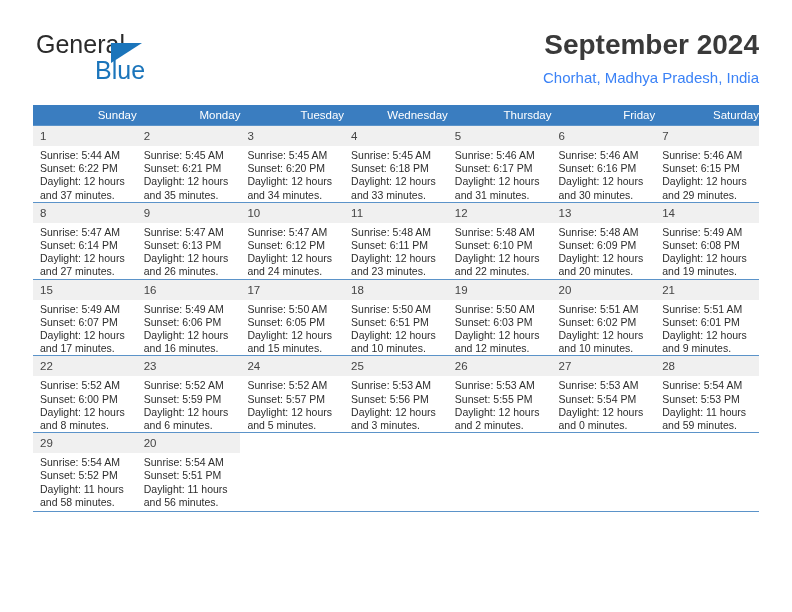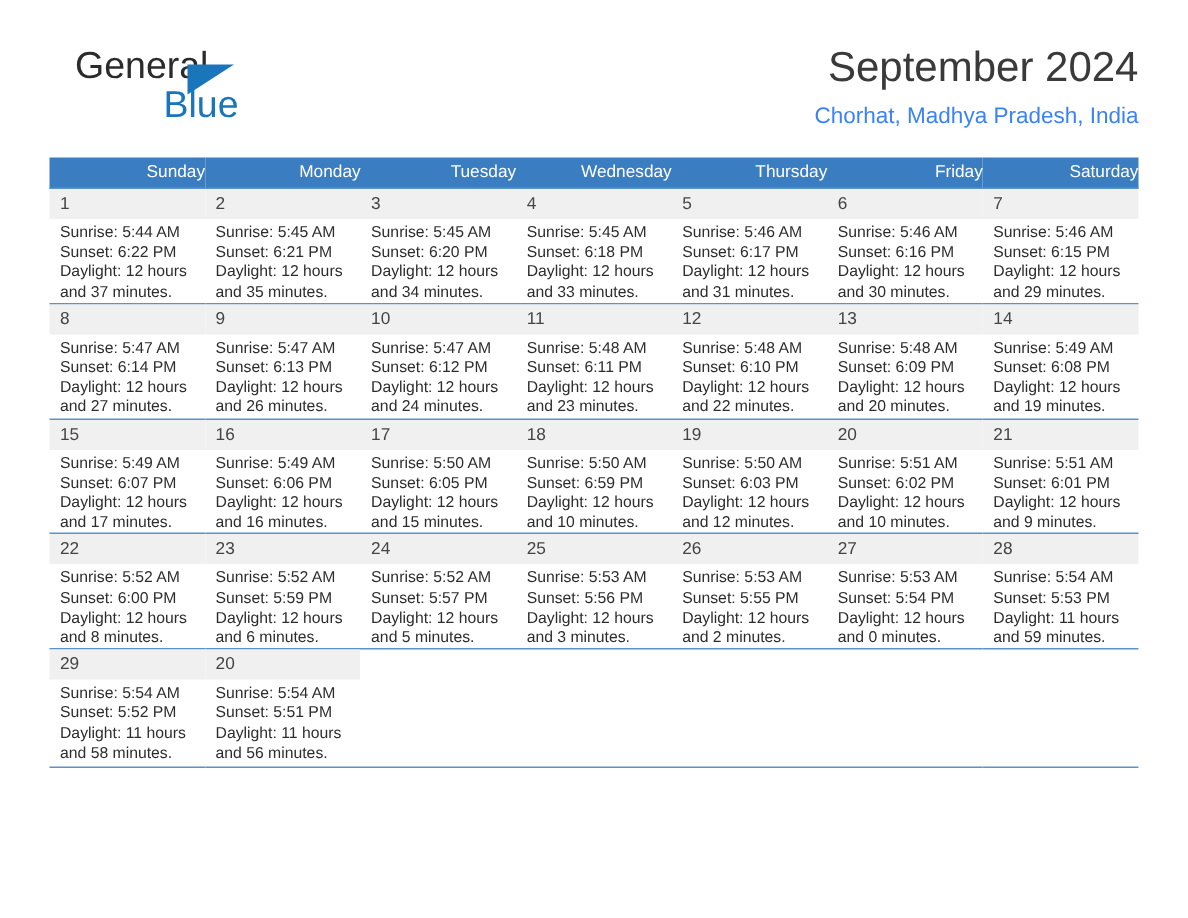--- a/index.html
+++ b/index.html
@@ -25,21 +25,21 @@
   
   .header {
     position: absolute;
     left: 33px;
     top: 28px;
     width: 726px;
     height: 70px;
   }
   .brand {
     position: absolute;
-    left: 17px;
+    left: 3px;
     top: 2px;
     width: 260px;
     height: 60px;
   }
   .brand-general {
     position: absolute;
     left: 0;
     top: 0;
     font-size: 25px;
     letter-spacing: 0px;
@@ -69,21 +69,21 @@
     position: absolute;
     right: 0;
     top: 0;
     text-align: right;
   }
   .cal-title {
     font-size: 28px;
     color: #3a3a3a;
     line-height: 34px;
     white-space: nowrap;
-    font-weight: normal;
+    font-weight: bold;
     margin: 0;
   }
   .cal-subtitle {
     font-size: 15px;
     color: #3b82f6;
     line-height: 22px;
     margin-top: 5px;
     white-space: nowrap;
   }
 
@@ -379,21 +379,21 @@
                 <div class="line">Daylight: 12 hours</div>
                 <div class="line">and 15 minutes.</div>
               </div>
             </div>
           </td>
           <td>
             <div class="cell filled">
               <div class="daynum">18</div>
               <div class="lines">
                 <div class="line">Sunrise: 5:50 AM</div>
-                <div class="line">Sunset: 6:59 PM</div>
+                <div class="line">Sunset: 6:51 PM</div>
                 <div class="line">Daylight: 12 hours</div>
                 <div class="line">and 10 minutes.</div>
               </div>
             </div>
           </td>
           <td>
             <div class="cell filled">
               <div class="daynum">19</div>
               <div class="lines">
                 <div class="line">Sunrise: 5:50 AM</div>

